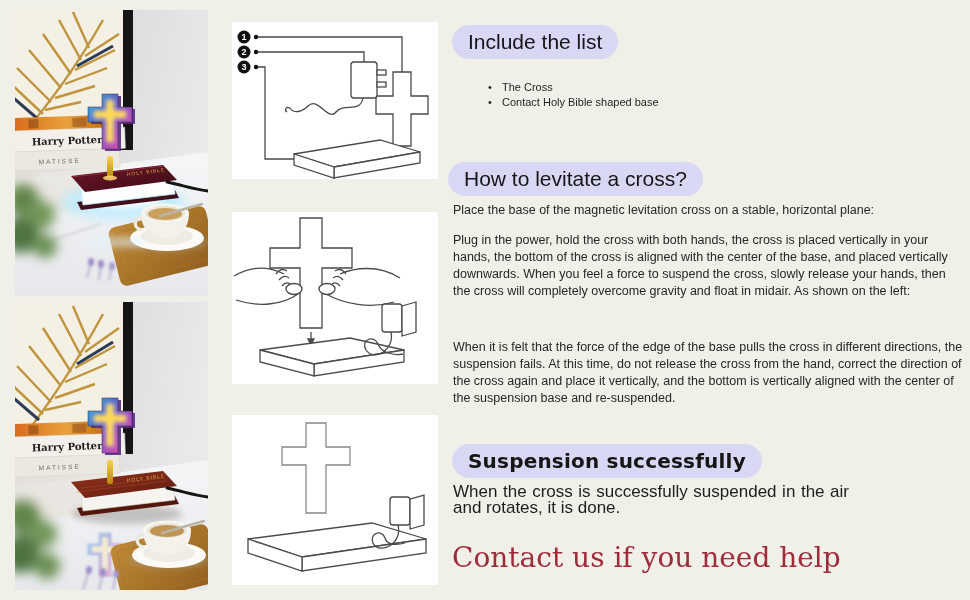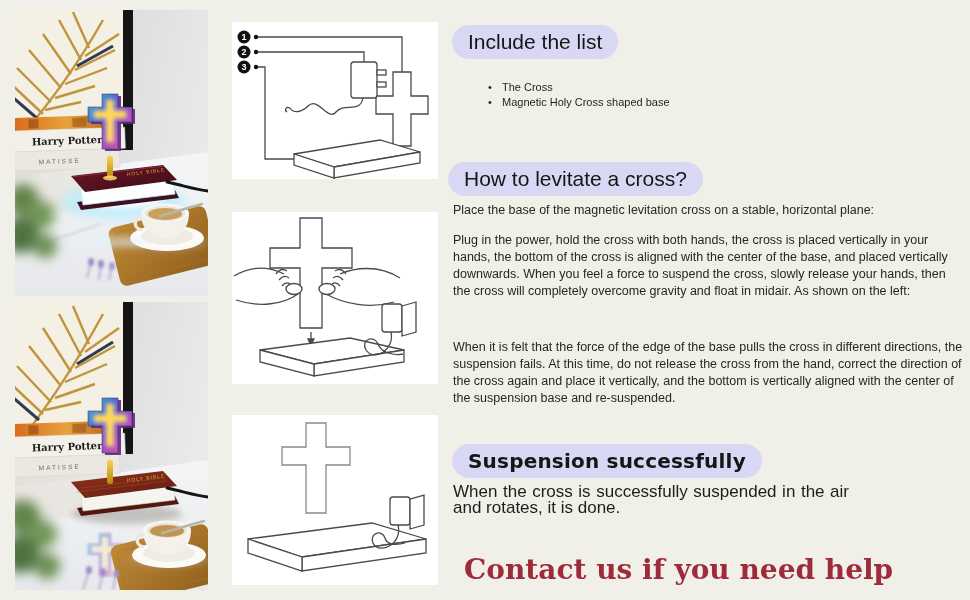--- a/index.html
+++ b/index.html
@@ -37,22 +37,22 @@
   .bullets li{position:relative;padding-left:14px;line-height:14.5px}
   .bullets li::before{content:"\2022";position:absolute;left:0;top:0;font-size:11px;color:#1f1f1f}
 
   .para{position:absolute;left:452px;width:512px;font-size:12.5px;line-height:17px;color:#262626;margin:1px}
   #para-place{top:201px}
   #para-plug{top:231px}
   #para-fail{top:338px}
   #para-susp{top:483px;width:396px;font-size:17px;line-height:16px;text-align:justify;color:#1d1d1d}
 
   .contact{
-    position:absolute;left:452px;top:541px;margin:12px;
-    font-family:"DejaVu Serif",serif;font-weight:700;
+    position:absolute;left:452px;top:541px;margin:0;
+    font-family:"DejaVu Serif",serif;font-weight:400;
     font-size:28px;color:#9e2b3a;white-space:nowrap;
   }
 </style>
 </head>
 <body>
 
 <div class="photo" id="photo-top">
   <svg viewBox="0 0 193 286">
     <defs>
       <linearGradient id="p1wall" x1="0" y1="0" x2="1" y2="0.35">
@@ -405,21 +405,21 @@
     </g>
   </svg>
 </div>
 
 <div class="pill" id="pill-include">
   <span>Include the list</span>
 </div>
 
 <ul class="bullets">
   <li>The Cross</li>
-  <li>Magnetic Holy Cross shaped base</li>
+  <li>Contact Holy Bible shaped base</li>
 </ul>
 
 <div class="pill" id="pill-howto">
   <span>How to levitate a cross?</span>
 </div>
 
 <p class="para" id="para-place">Place the base of the magnetic levitation cross on a stable, horizontal plane:</p>
 <p class="para" id="para-plug">Plug in the power, hold the cross with both hands, the cross is placed vertically in your hands, the bottom of the cross is aligned with the center of the base, and placed vertically downwards. When you feel a force to suspend the cross, slowly release your hands, then the cross will completely overcome gravity and float in midair. As shown on the left:</p>
 <p class="para" id="para-fail">When it is felt that the force of the edge of the base pulls the cross in different directions, the suspension fails. At this time, do not release the cross from the hand, correct the direction of the cross again and place it vertically, and the bottom is vertically aligned with the center of the suspension base and re-suspended.</p>
 

